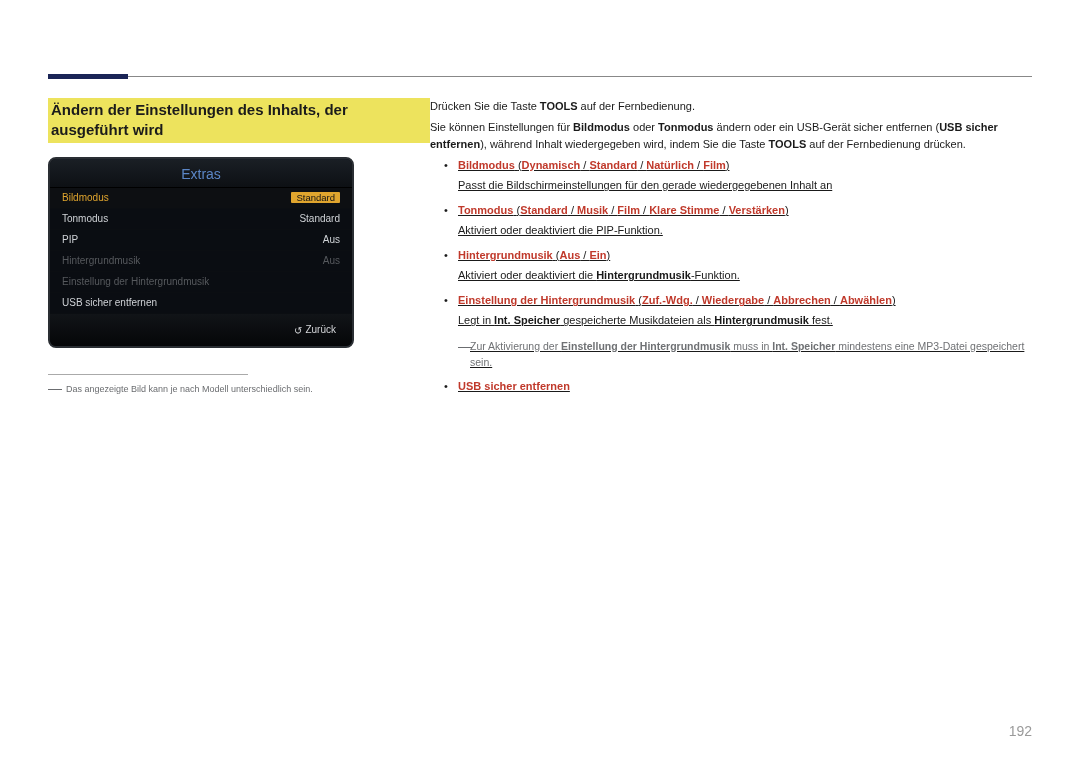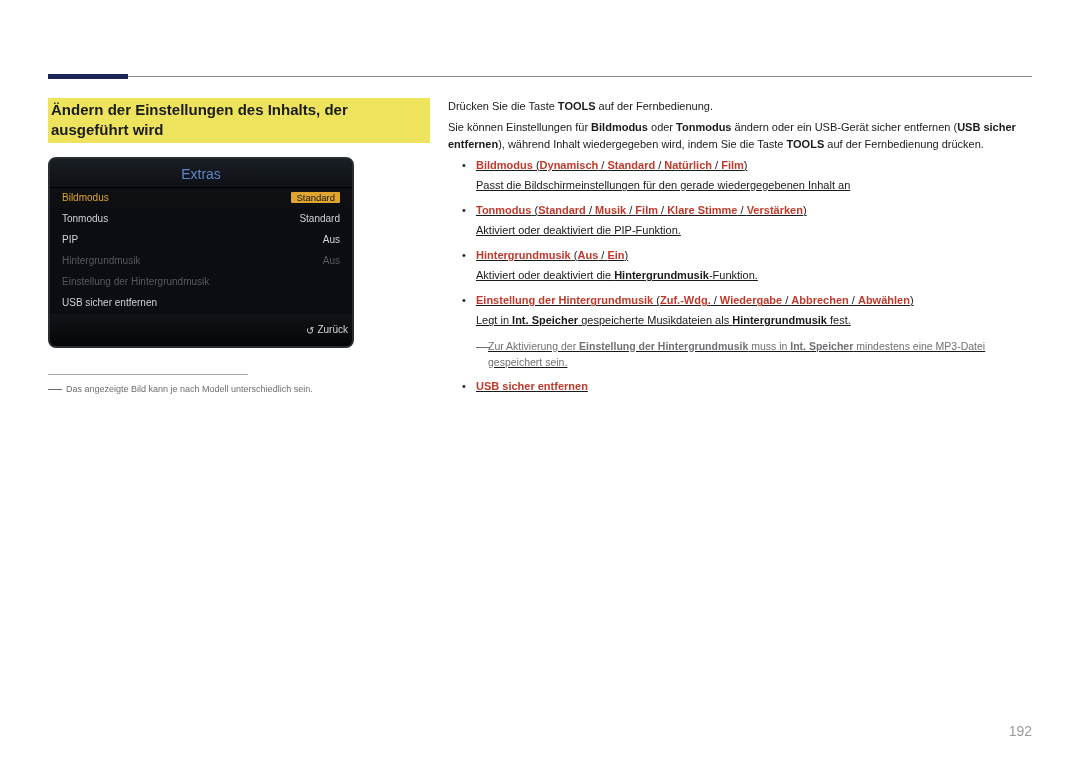--- a/index.html
+++ b/index.html
@@ -26,21 +26,20 @@
     width: 80px;
     height: 5px;
     background: #1a2456;
   }
   .content {
     position: absolute;
     top: 98px;
     left: 48px;
     right: 48px;
     display: flex;
-    gap: 18px;
   }
   .left-col {
     width: 382px;
     flex: 0 0 382px;
   }
   .right-col {
     flex: 1;
     font-size: 11px;
     line-height: 1.55;
   }
@@ -93,21 +92,21 @@
     border-radius: 1px;
     font-size: 9.5px;
   }
   .menu-row.dim { color: #56595d; }
   .menu-row .mval { color: #cfd2d6; }
   .menu-row.dim .mval { color: #56595d; }
   .device-footer {
     text-align: right;
     color: #d3d5d8;
     font-size: 10px;
-    padding: 10px 4px 11px;
+    padding: 10px 16px 11px;
     background: linear-gradient(#111418, #050608);
   }
   .return-glyph {
     display: inline-block;
     transform: translateY(1px);
     margin-right: 3px;
   }
   .footnote-rule {
     margin-top: 26px;
     width: 200px;

